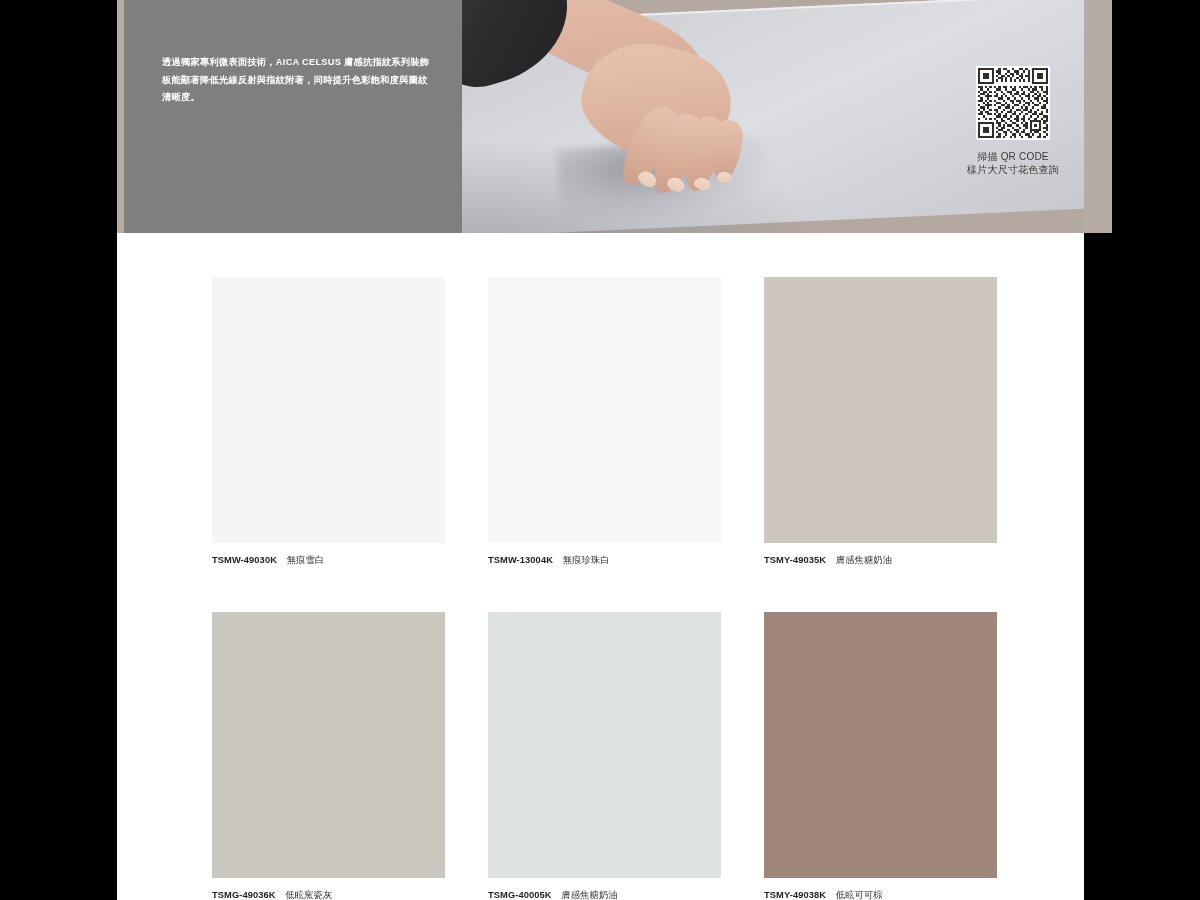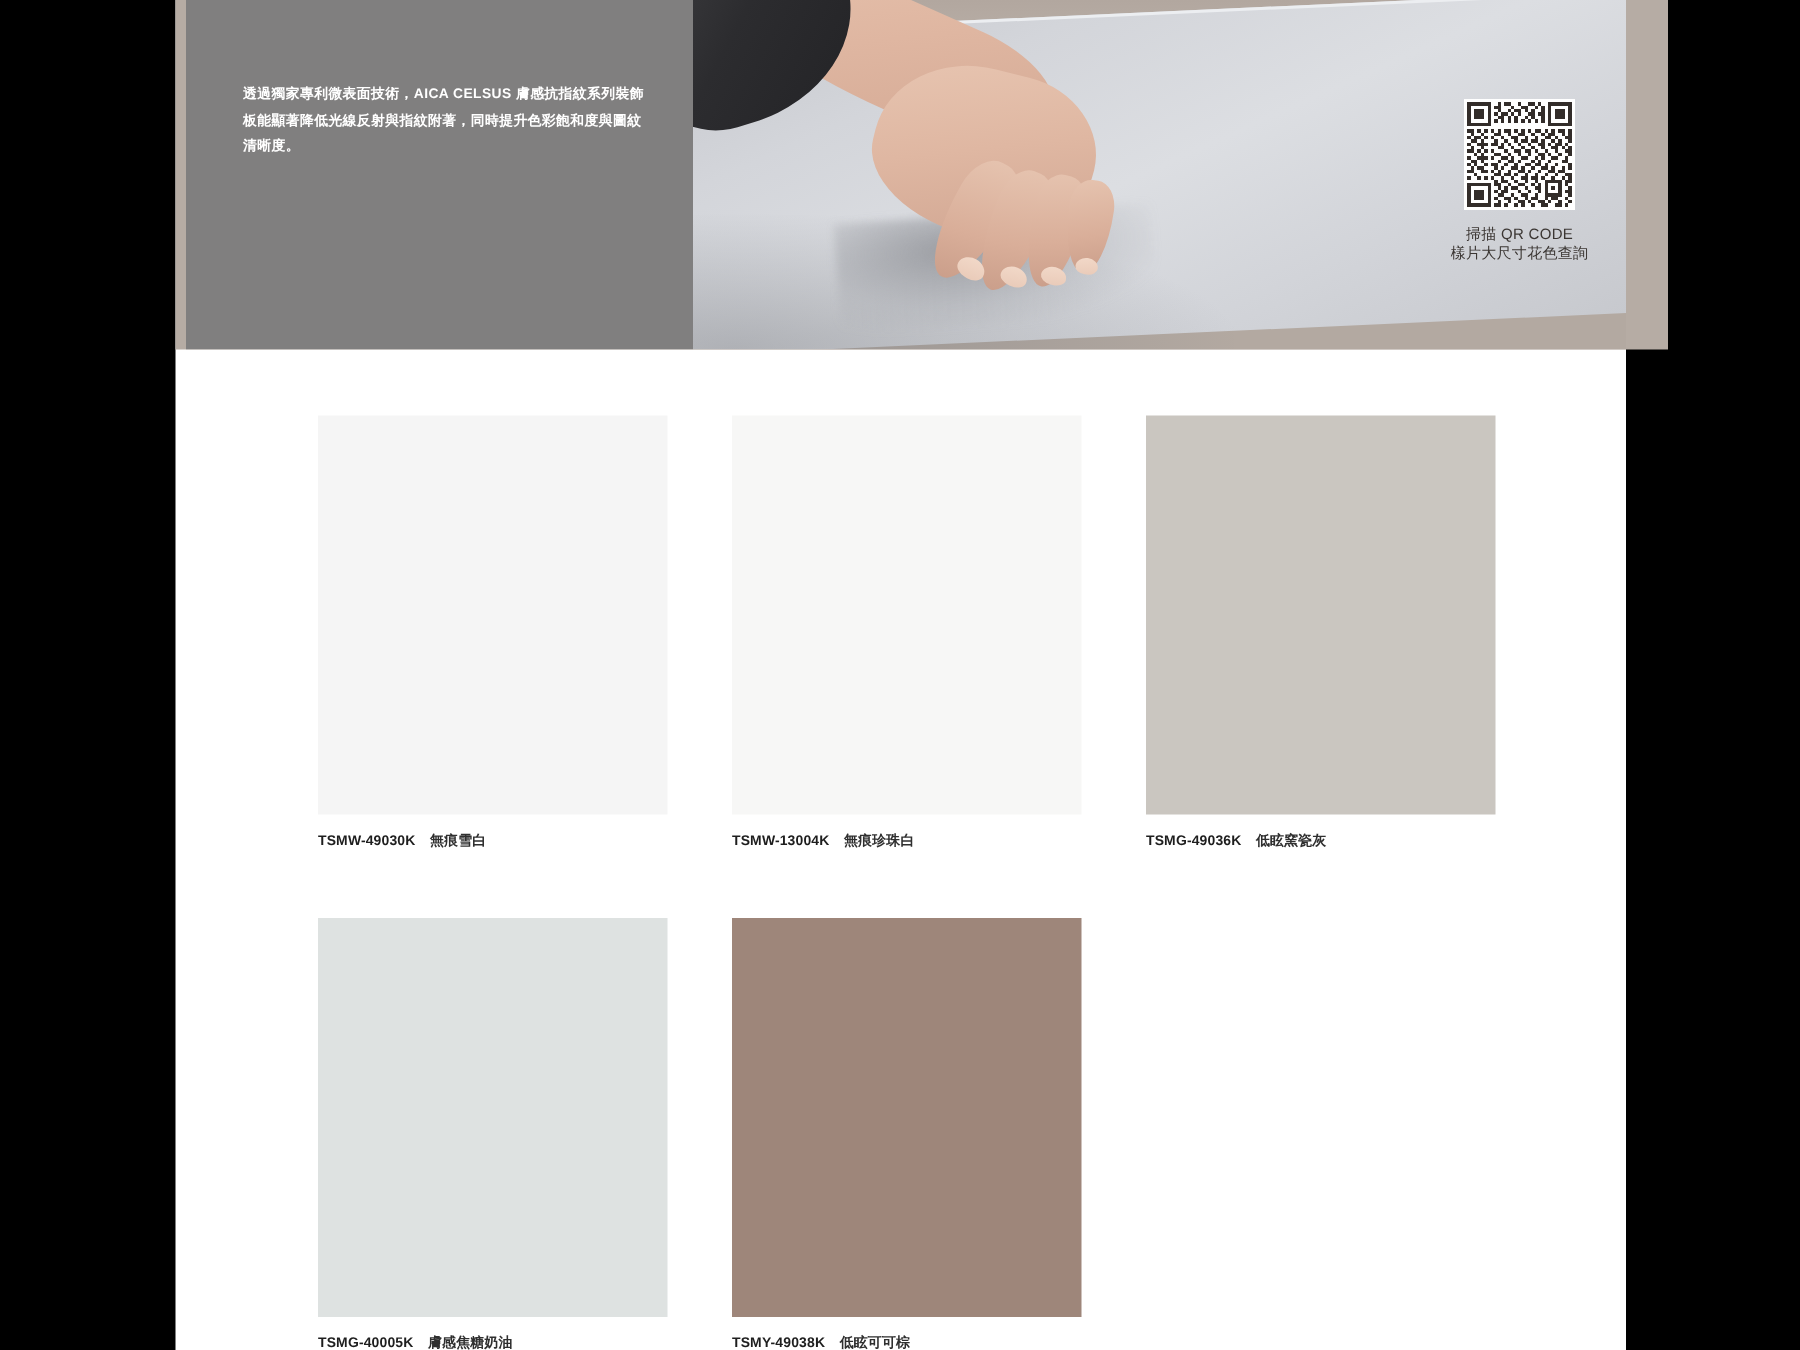--- a/index.html
+++ b/index.html
@@ -213,21 +213,21 @@
     font-size: 9.3px;
     color: #2f2f2f;
     letter-spacing: .1px;
     white-space: nowrap;
   }
   .swatch-code {
     font-weight: bold;
     color: #1e1e1e;
   }
   .swatch-name {
-    font-weight: bold;
+    font-weight: normal;
     color: #2f2f2f;
     margin-left: 7px;
   }
 </style>
 </head>
 <body>
 
 <div id="page-sheet">
 
   <div id="hero">
@@ -327,20 +327,27 @@
     </div>
 
     <div class="swatch-cell">
       <span class="swatch-chip" style="background: rgb(247, 247, 246);"></span>
       <div class="swatch-label">
         <span class="swatch-code">TSMW-13004K</span>
         <span class="swatch-name">無痕珍珠白</span>
       </div>
     </div>
 
+    <div class="swatch-cell">
+      <span class="swatch-chip" style="background: rgb(206, 199, 189);"></span>
+      <div class="swatch-label">
+        <span class="swatch-code">TSMY-49035K</span>
+        <span class="swatch-name">膚感焦糖奶油</span>
+      </div>
+    </div>
 
     <div class="swatch-cell">
       <span class="swatch-chip" style="background: rgb(202, 198, 192);"></span>
       <div class="swatch-label">
         <span class="swatch-code">TSMG-49036K</span>
         <span class="swatch-name">低眩窯瓷灰</span>
       </div>
     </div>
 
     <div class="swatch-cell">

